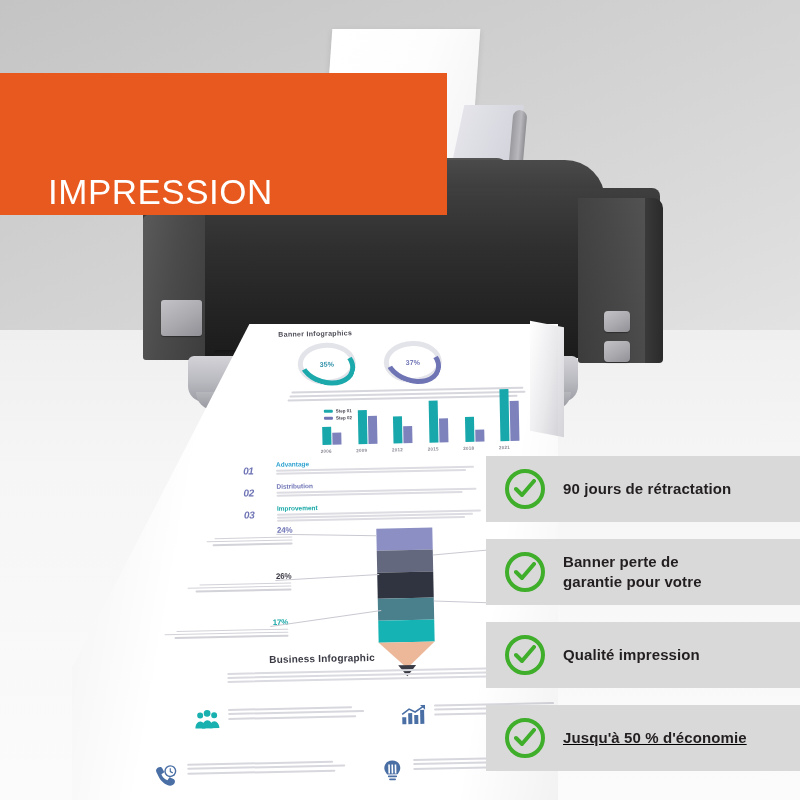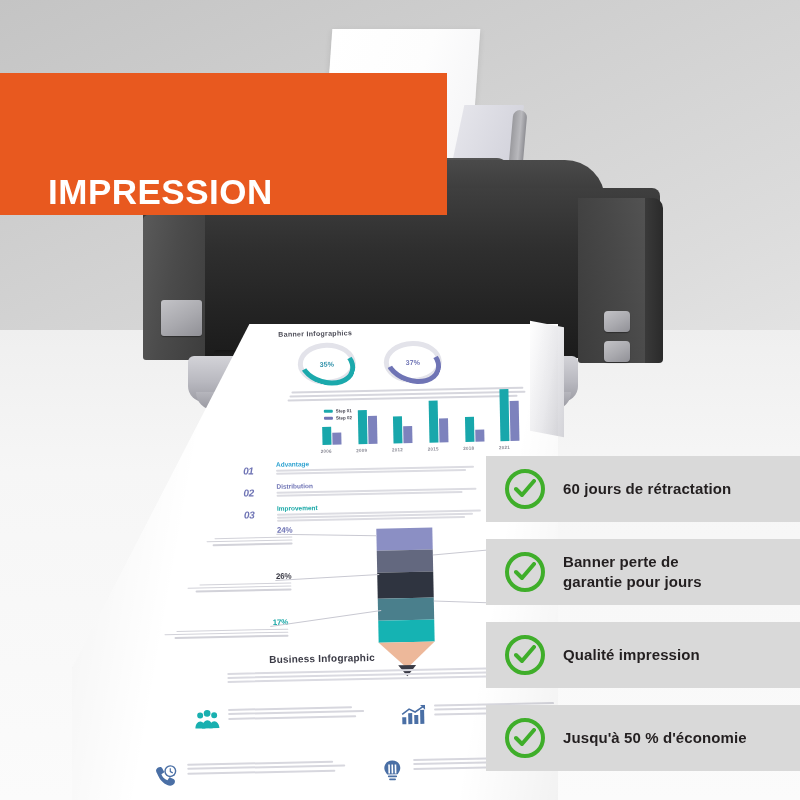--- a/index.html
+++ b/index.html
@@ -196,42 +196,42 @@
   .feat-lines{flex:1;}
   .feat-lines div{height:1.8px;background:#d7d7de;margin-bottom:2.6px;border-radius:1px;}
 
   
   .banner{
     position:absolute;left:0;top:73px;width:447px;height:142px;
     background:#e8591f;
   }
   .banner-txt{
     position:absolute;left:48px;top:98px;width:390px;
-    color:#ffffff;font-weight:bold;font-size:35px;line-height:1.22;
+    color:#ffffff;font-weight:normal;font-size:35px;line-height:1.22;
     letter-spacing:.5px;
   }
 
   
   .fbox{
     position:absolute;left:486px;width:314px;height:66px;
     background:#d9d9d9;display:flex;align-items:center;
   }
   .fbox-check{
     width:40px;height:40px;margin-left:19px;margin-right:18px;flex:0 0 40px;
     border:4px solid #3fae2a;border-radius:50%;box-sizing:border-box;
     position:relative;
   }
   .fbox-check svg{position:absolute;left:5px;top:6px;}
   .fbox-txt{
     font-size:15px;font-weight:bold;color:#231f20;line-height:1.32;letter-spacing:.1px;
   }
   .fb1{top:456px;}
   .fb2{top:539px;}
   .fb3{top:622px;}
-  .fb4{top:705px;}
+  .fb4{top:705px;text-decoration:underline;}
 </style>
 </head>
 <body>
 
 <div id="stage">
 
   <div class="floor"></div>
 
   <div class="feed-sheet"></div>
   <div class="feed-sheet2"></div>
@@ -478,33 +478,33 @@
     </div>
   </div>
 
   <div class="fbox fb1">
     <div class="fbox-check">
       <svg width="22" height="20" viewBox="0 0 22 20">
           <path d="M2 10 L8 16 L20 2" stroke="#3fae2a" stroke-width="4" fill="none" stroke-linecap="round" stroke-linejoin="round"></path>
         </svg>
     </div>
     <div class="fbox-txt">
-      <div>60 jours de rétractation</div>
+      <div>90 jours de rétractation</div>
     </div>
   </div>
 
   <div class="fbox fb2">
     <div class="fbox-check">
       <svg width="22" height="20" viewBox="0 0 22 20">
           <path d="M2 10 L8 16 L20 2" stroke="#3fae2a" stroke-width="4" fill="none" stroke-linecap="round" stroke-linejoin="round"></path>
         </svg>
     </div>
     <div class="fbox-txt">
       <div>Banner perte de</div>
-      <div>garantie pour jours</div>
+      <div>garantie pour votre</div>
     </div>
   </div>
 
   <div class="fbox fb3">
     <div class="fbox-check">
       <svg width="22" height="20" viewBox="0 0 22 20">
           <path d="M2 10 L8 16 L20 2" stroke="#3fae2a" stroke-width="4" fill="none" stroke-linecap="round" stroke-linejoin="round"></path>
         </svg>
     </div>
     <div class="fbox-txt">

